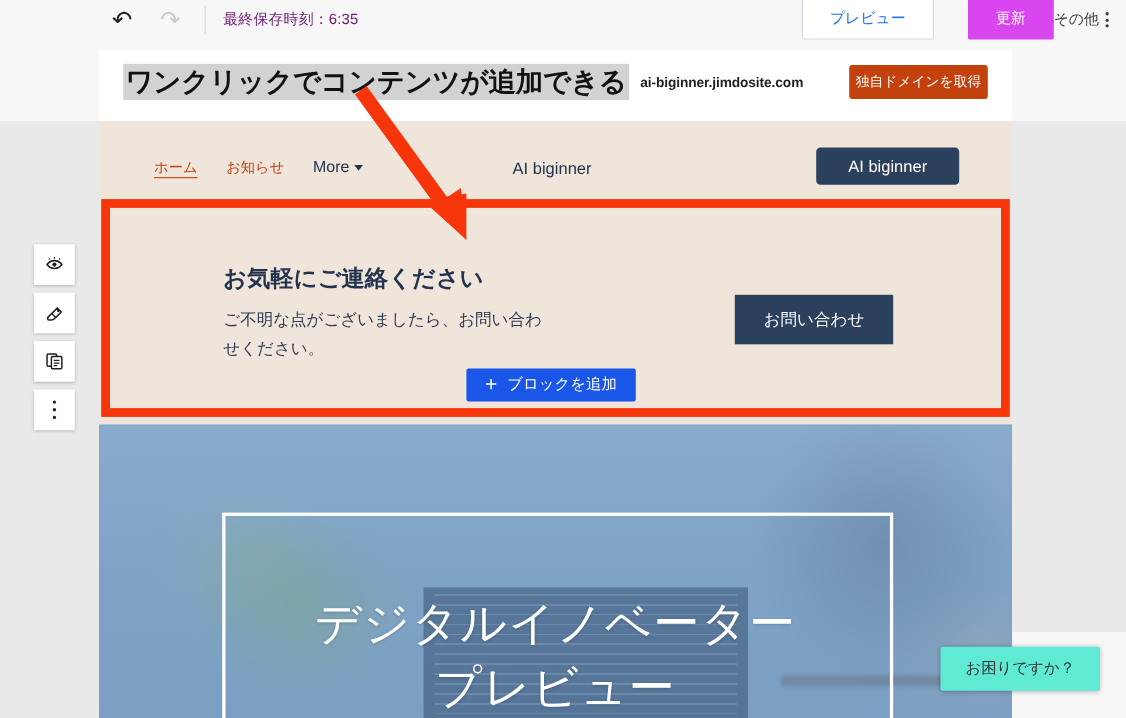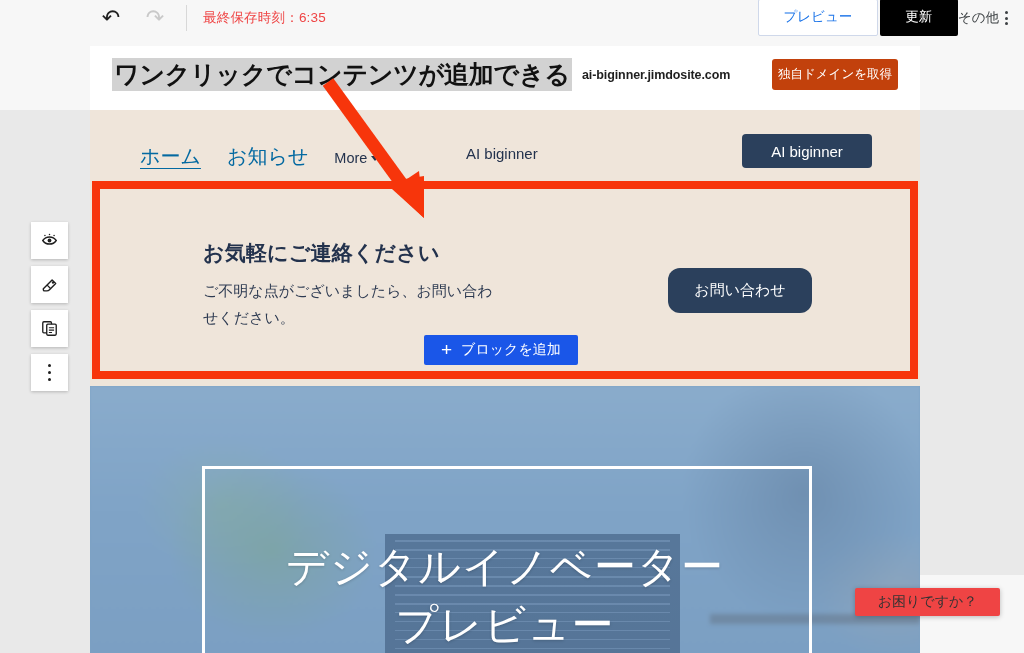--- a/index.html
+++ b/index.html
@@ -18,33 +18,33 @@
     display: flex; align-items: center;
   }
   .tb-undo, .tb-redo {
     width: 30px; height: 30px; display: flex; align-items: center; justify-content: center;
     font-size: 22px; line-height: 1;
   }
   .tb-undo { margin-left: 96px; color: #1f1f1f; }
   .tb-redo { margin-left: 14px; color: #c9c9c9; }
   .tb-divider { width: 1px; height: 26px; background: #d8d8d8; margin-left: 16px; }
   .tb-saved {
-    margin-left: 16px; font-size: 13.5px; color: #ef4444; white-space: nowrap;
+    margin-left: 16px; font-size: 13.5px; color: #701a75; white-space: nowrap;
     letter-spacing: .2px;
   }
   .tb-right { position: absolute; right: 0; top: 0; height: 36px; display: flex; align-items: center; }
   .btn-preview {
     height: 37px; min-width: 120px; padding: 0 18px;
     border: 1px solid #cfd8ea; background: #ffffff; color: #1a73e8;
     font-size: 13.5px; display: flex; align-items: center; justify-content: center;
     border-radius: 2px; margin-top: -2px;
   }
   .btn-update {
-    height: 37px; min-width: 78px; padding: 0 17px; margin-left: 2px; margin-top: -2px;
-    background: #000000; color: #ffffff; font-size: 13.5px;
+    height: 37px; min-width: 78px; padding: 0 17px; margin-left: 31px; margin-top: -2px;
+    background: #d946ef; color: #ffffff; font-size: 13.5px;
     display: flex; align-items: center; justify-content: center; border-radius: 2px;
   }
   .btn-more {
     display: flex; align-items: center; gap: 4px;
     margin-right: 16px; font-size: 13.5px; color: #3c4043;
   }
   .kebab { display:flex; flex-direction:column; gap:2.5px; align-items:center; margin-left:2px; }
   .kebab i { width: 3px; height: 3px; background: #3c4043; border-radius: 50%; display:block; }
 
   
@@ -85,21 +85,21 @@
   .btn-domain {
     position: absolute; right: 22px; top: 13px;
     height: 31px; padding: 0 6px; background: #c2410c; color: #ffffff;
     font-size: 12.5px; border-radius: 3px;
     display: flex; align-items: center; justify-content: center; white-space: nowrap;
   }
 
   
   .site-header { position: relative; height: 83px; background: #efe5da; }
   .nav { position: absolute; left: 50px; top: 33px; display: flex; align-items: baseline; gap: 26px; }
-  .nav-item { font-size: 20px; color: #0369a1; white-space: nowrap; font-family: Liberation Mono, monospace; }
+  .nav-item { font-size: 13px; color: #c2410c; white-space: nowrap; font-family: Liberation Mono, monospace; }
   .nav-item.active { text-decoration: underline; text-underline-offset: 5px; text-decoration-thickness: 1.4px; }
   .nav-more { display: flex; align-items: center; gap: 4px; font-size: 14.5px; color: #23324d; }
   .caret { width: 0; height: 0; border-left: 4px solid transparent; border-right: 4px solid transparent; border-top: 5px solid #23324d; }
   .brand-center { position: absolute; left: 376px; top: 99px; font-size: 15px; color: #23324d; }
   .btn-brand {
     position: absolute; right: 48px; top: 88px;
     width: 130px; height: 34px; background: #2b405c; color: #ffffff;
     font-size: 15px; border-radius: 4px;
     display: flex; align-items: center; justify-content: center;
   }
@@ -110,21 +110,21 @@
     position: absolute; left: 113px; top: 46px;
     font-size: 21px; font-weight: 700; color: #23324d; letter-spacing: .2px;
   }
   .contact-body {
     position: absolute; left: 113px; top: 84px; width: 300px;
     font-size: 15px; line-height: 27px; color: #2e3b52;
   }
   .btn-contact {
     position: absolute; left: 578px; top: 75px;
     width: 144px; height: 45px; background: #2b405c; color: #ffffff;
-    font-size: 15px; border-radius: 12px;
+    font-size: 15px; border-radius: 0;
     display: flex; align-items: center; justify-content: center;
   }
 
   
   .btn-addblock {
     position: absolute; left: 334px; top: 289px;
     height: 30px; padding: 0 17px; background: #1a56e8; color: #ffffff;
     font-size: 14px; display: flex; align-items: center; gap: 9px;
     border-radius: 2px; z-index: 30; white-space: nowrap;
   }
@@ -171,22 +171,22 @@
 
   
   .anno-box {
     position: absolute; left: 92px; top: 181px; width: 826px; height: 198px;
     border: 8px solid #f7350b; z-index: 60; pointer-events: none;
   }
   .anno-arrow { position: absolute; left: 320px; top: 76px; z-index: 61; pointer-events: none; }
 
   
   .help-bubble {
-    position: absolute; left: 855px; top: 588px; width: 145px; height: 28px;
-    background: #ef4444; box-shadow: 0 1px 5px rgba(0,0,0,.25);
+    position: absolute; left: 855px; top: 588px; width: 145px; height: 40px;
+    background: #5eead4; box-shadow: 0 1px 5px rgba(0,0,0,.25);
     display: flex; align-items: center; justify-content: center;
     font-size: 14px; color: #333333; z-index: 70; border-radius: 2px;
   }
 </style>
 </head>
 <body>
 
 <div id="root">
 
   <div class="gutter-top"></div>

